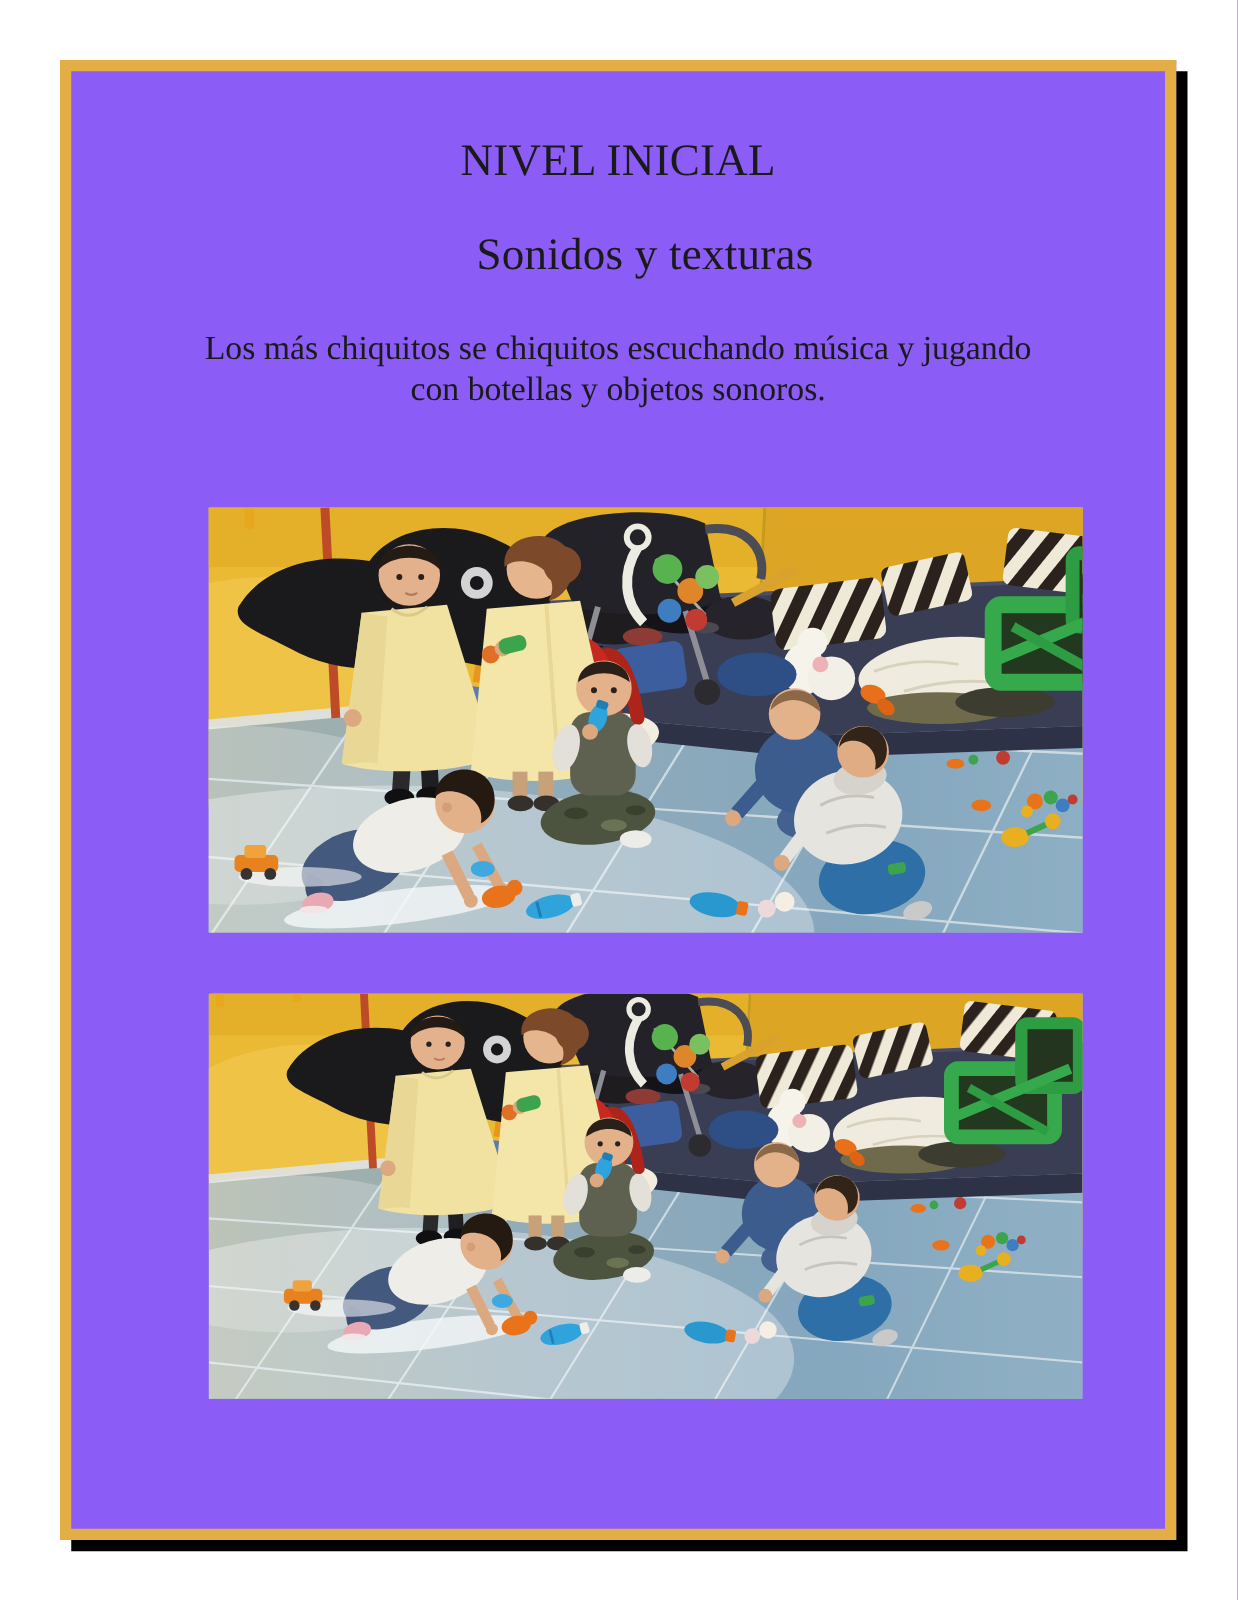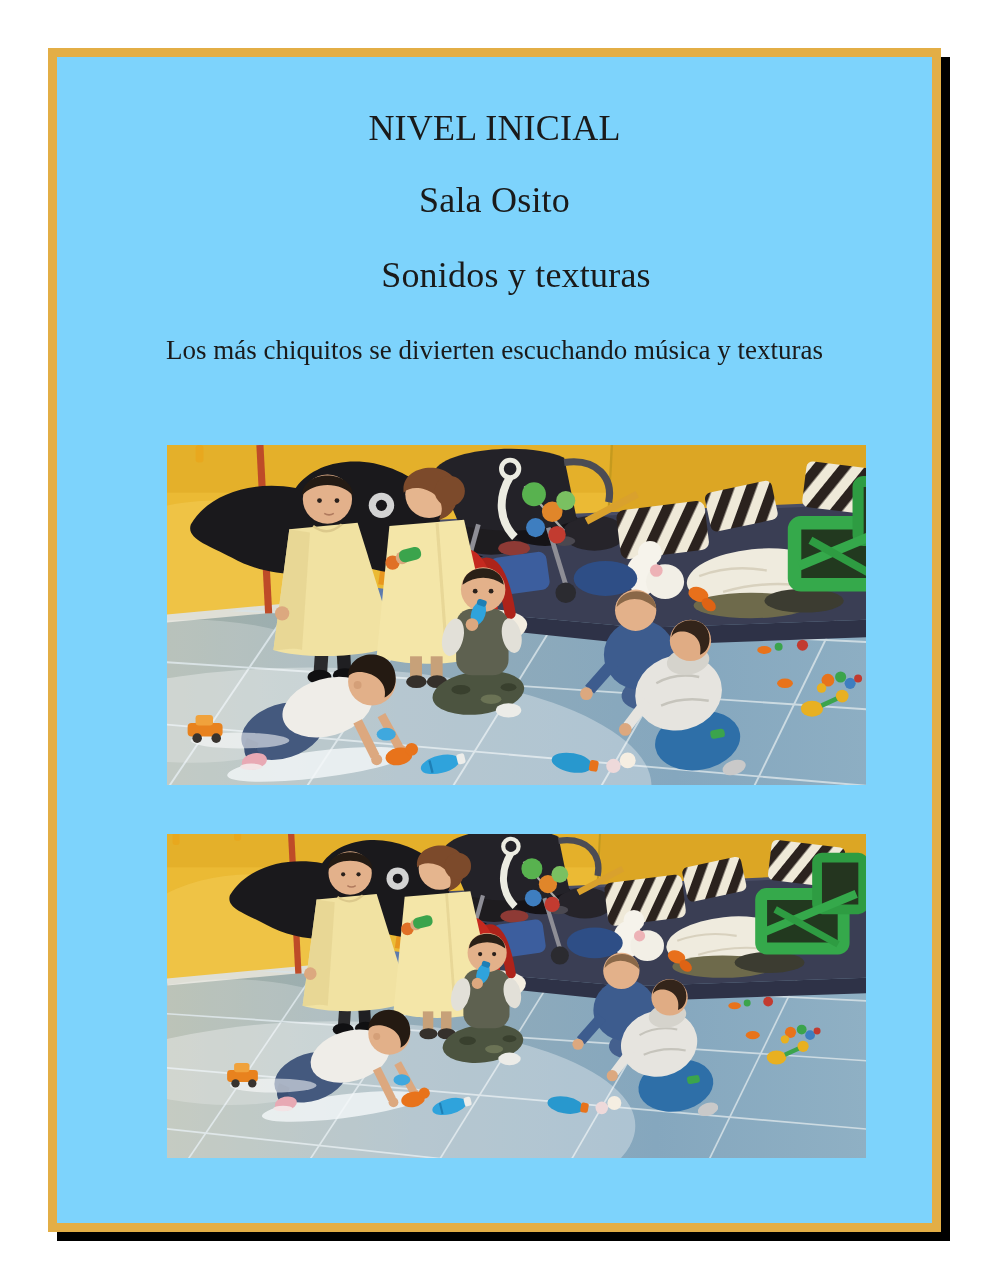--- a/index.html
+++ b/index.html
@@ -5,21 +5,21 @@
   :root{ --frame-color:#E3AE46; --ink:#1a1a1a; }
   html,body{margin:0;padding:0;}
   body{
     width:990px;height:1280px;position:relative;overflow:hidden;
     background:#ffffff;
     font-family:"Liberation Serif","DejaVu Serif",serif;
     color:var(--ink);
   }
   .frame{
     position:absolute;left:48px;top:48px;width:875px;height:1166px;
-    background:#7dd3fc;border:9px solid var(--frame-color);
+    background:#8b5cf6;border:9px solid var(--frame-color);
     box-shadow:9px 9px 0 0 #000000;
     text-align:center;
   }
   h1,h2,h3{font-weight:normal;font-size:36px;line-height:42px;margin:0;letter-spacing:.2px;}
   h1{margin-top:50px;}
   h2{margin-top:30px;}
   h3{margin-top:33px;font-size:36px;margin-left:43px;}
   .intro{
     margin:38px auto 0;max-width:780px;
     font-size:27px;line-height:33px;
@@ -277,24 +277,24 @@
         <circle cx="860" cy="252" r="7" fill="#C23B30"></circle>
         <ellipse cx="812" cy="258" rx="9" ry="5" fill="#E8731B"></ellipse>
         <circle cx="830" cy="254" r="5" fill="#3BA44C"></circle>
       </g>
     </g>
   </defs>
 </svg>
 
 <div class="frame">
   <h1>NIVEL INICIAL</h1>
-  <h2>Sala Osito</h2>
   <h3>Sonidos y texturas</h3>
   <p class="intro">
-    <span>Los más chiquitos se divierten escuchando música y texturas</span><br>
+    <span>Los más chiquitos se chiquitos escuchando música y jugando</span><br>
+    <span>con botellas y objetos sonoros.</span>
   </p>
 
   <figure class="photo photo-1">
     <svg width="699" height="340" viewBox="60 0 880 428" preserveAspectRatio="xMidYMid slice" role="img">
       <use href="#playroom-scene" xlink:href="#playroom-scene"></use>
     </svg>
   </figure>
 
   <figure class="photo photo-2">
     <svg width="699" height="324" viewBox="0 12 1000 464" preserveAspectRatio="xMidYMid slice" role="img">

